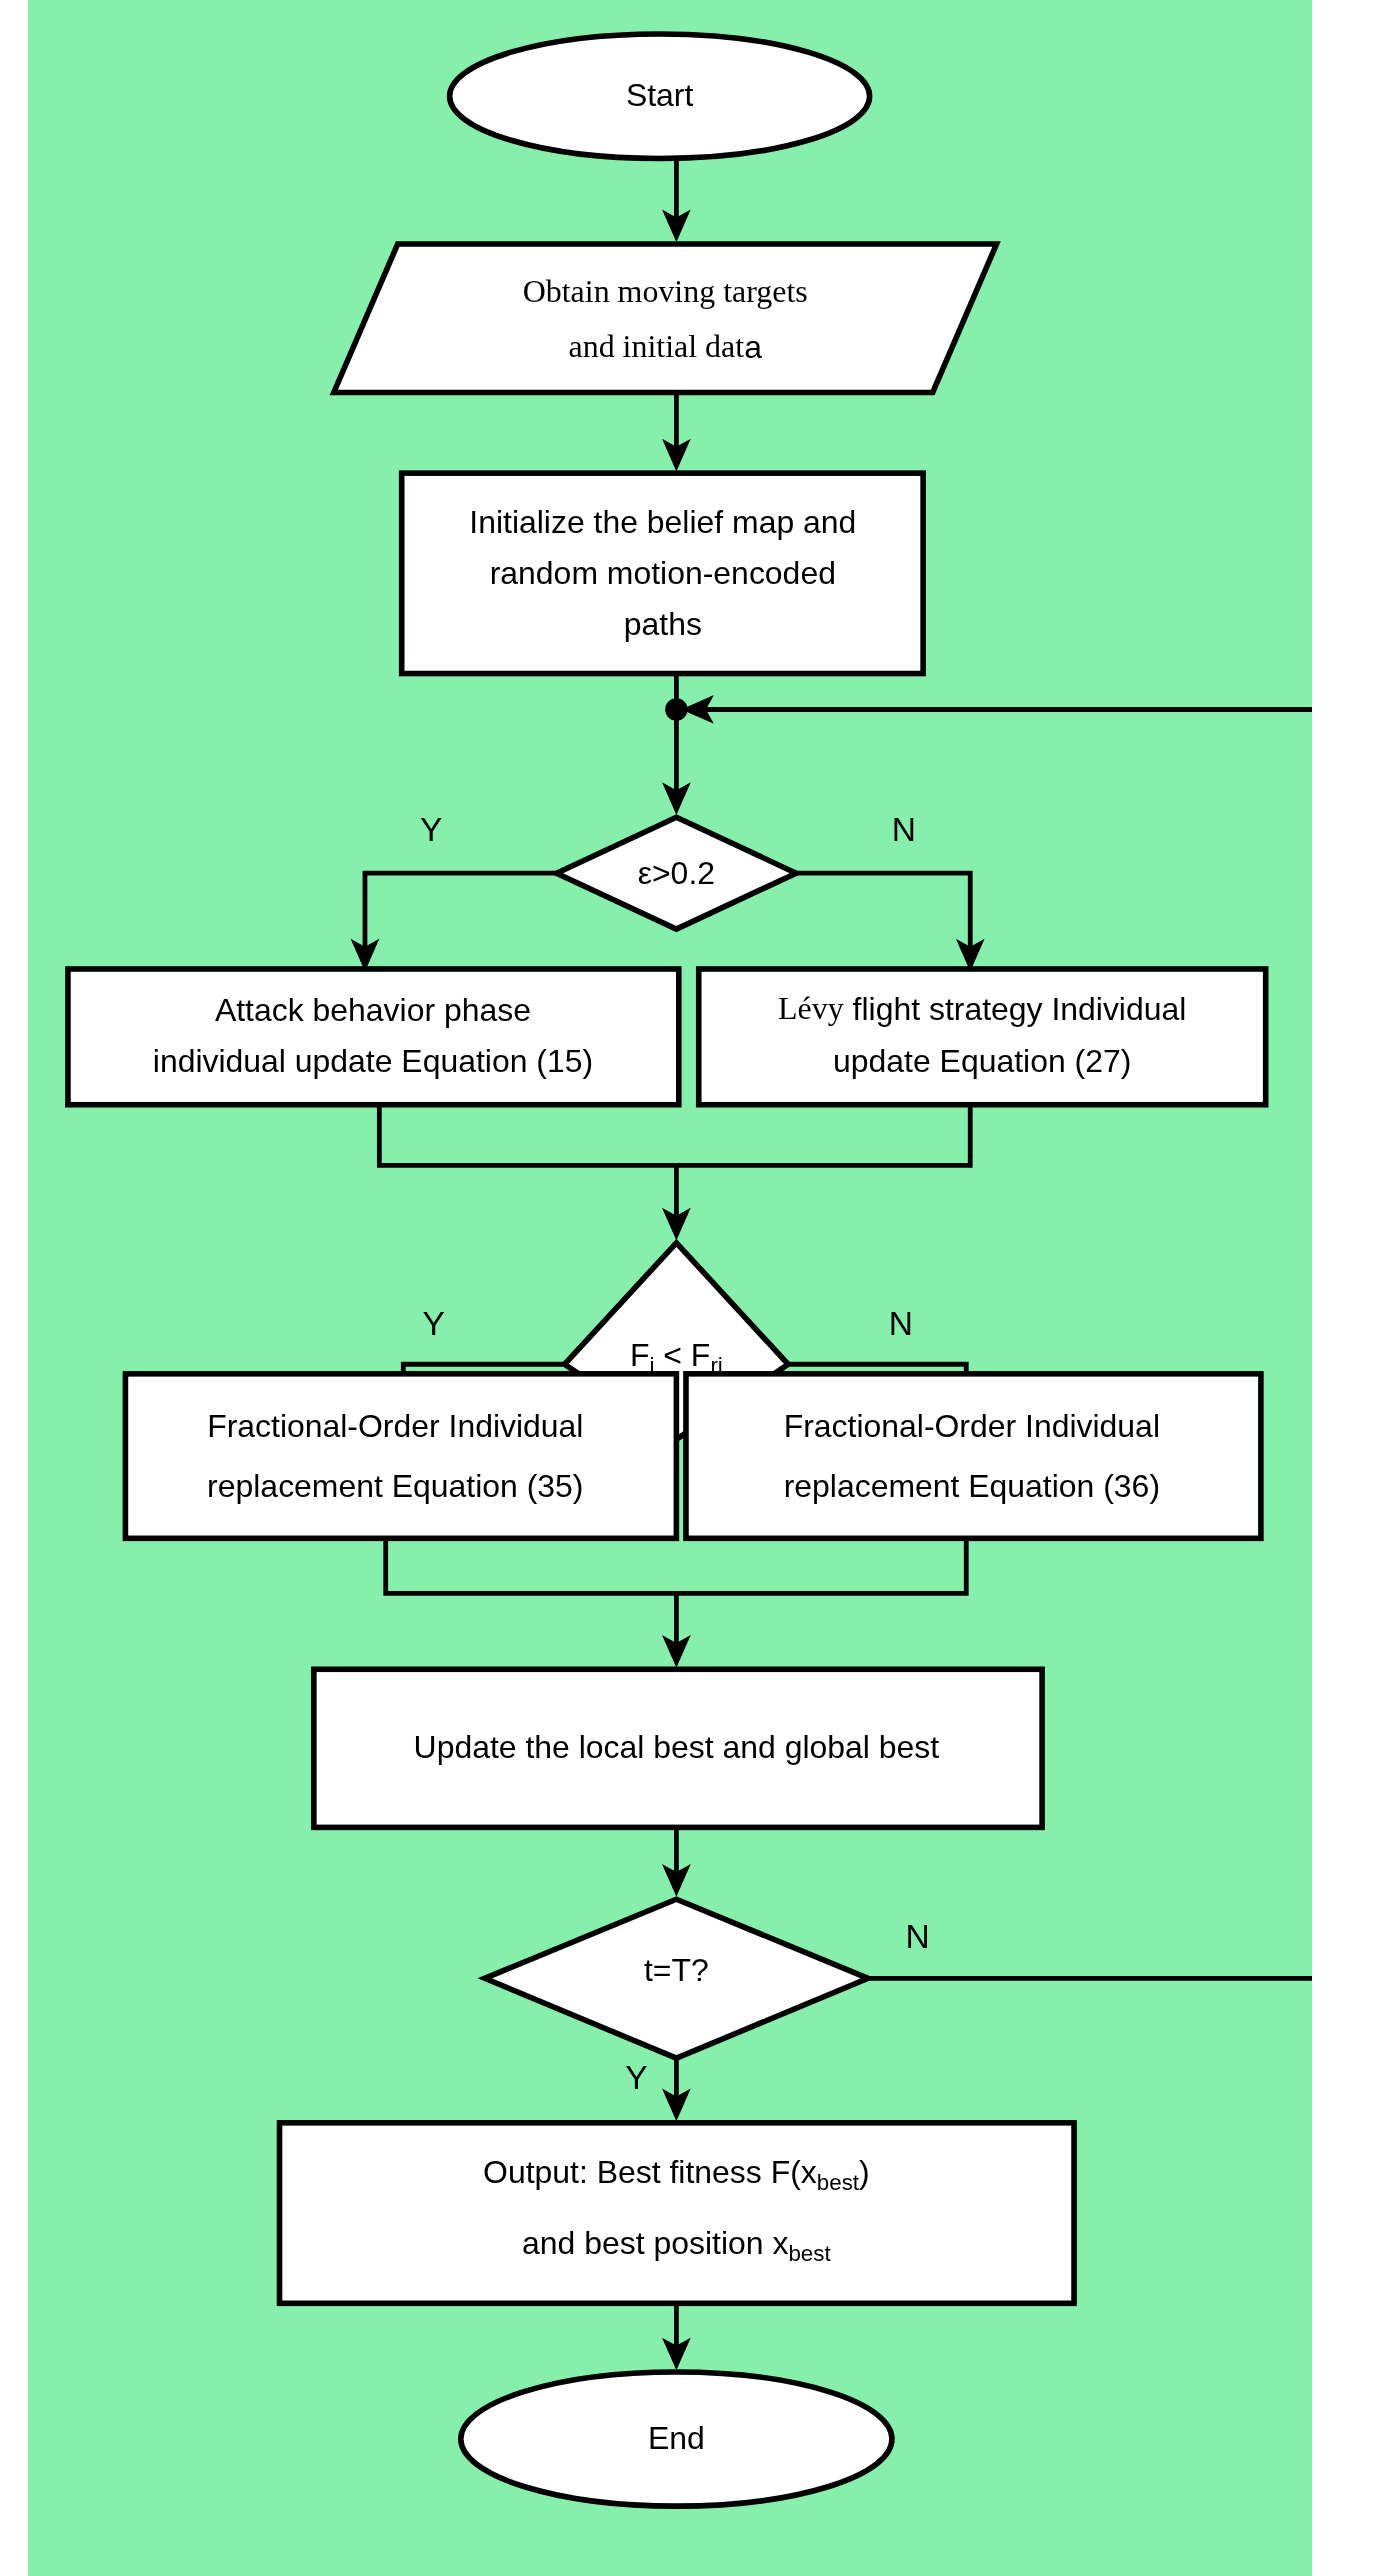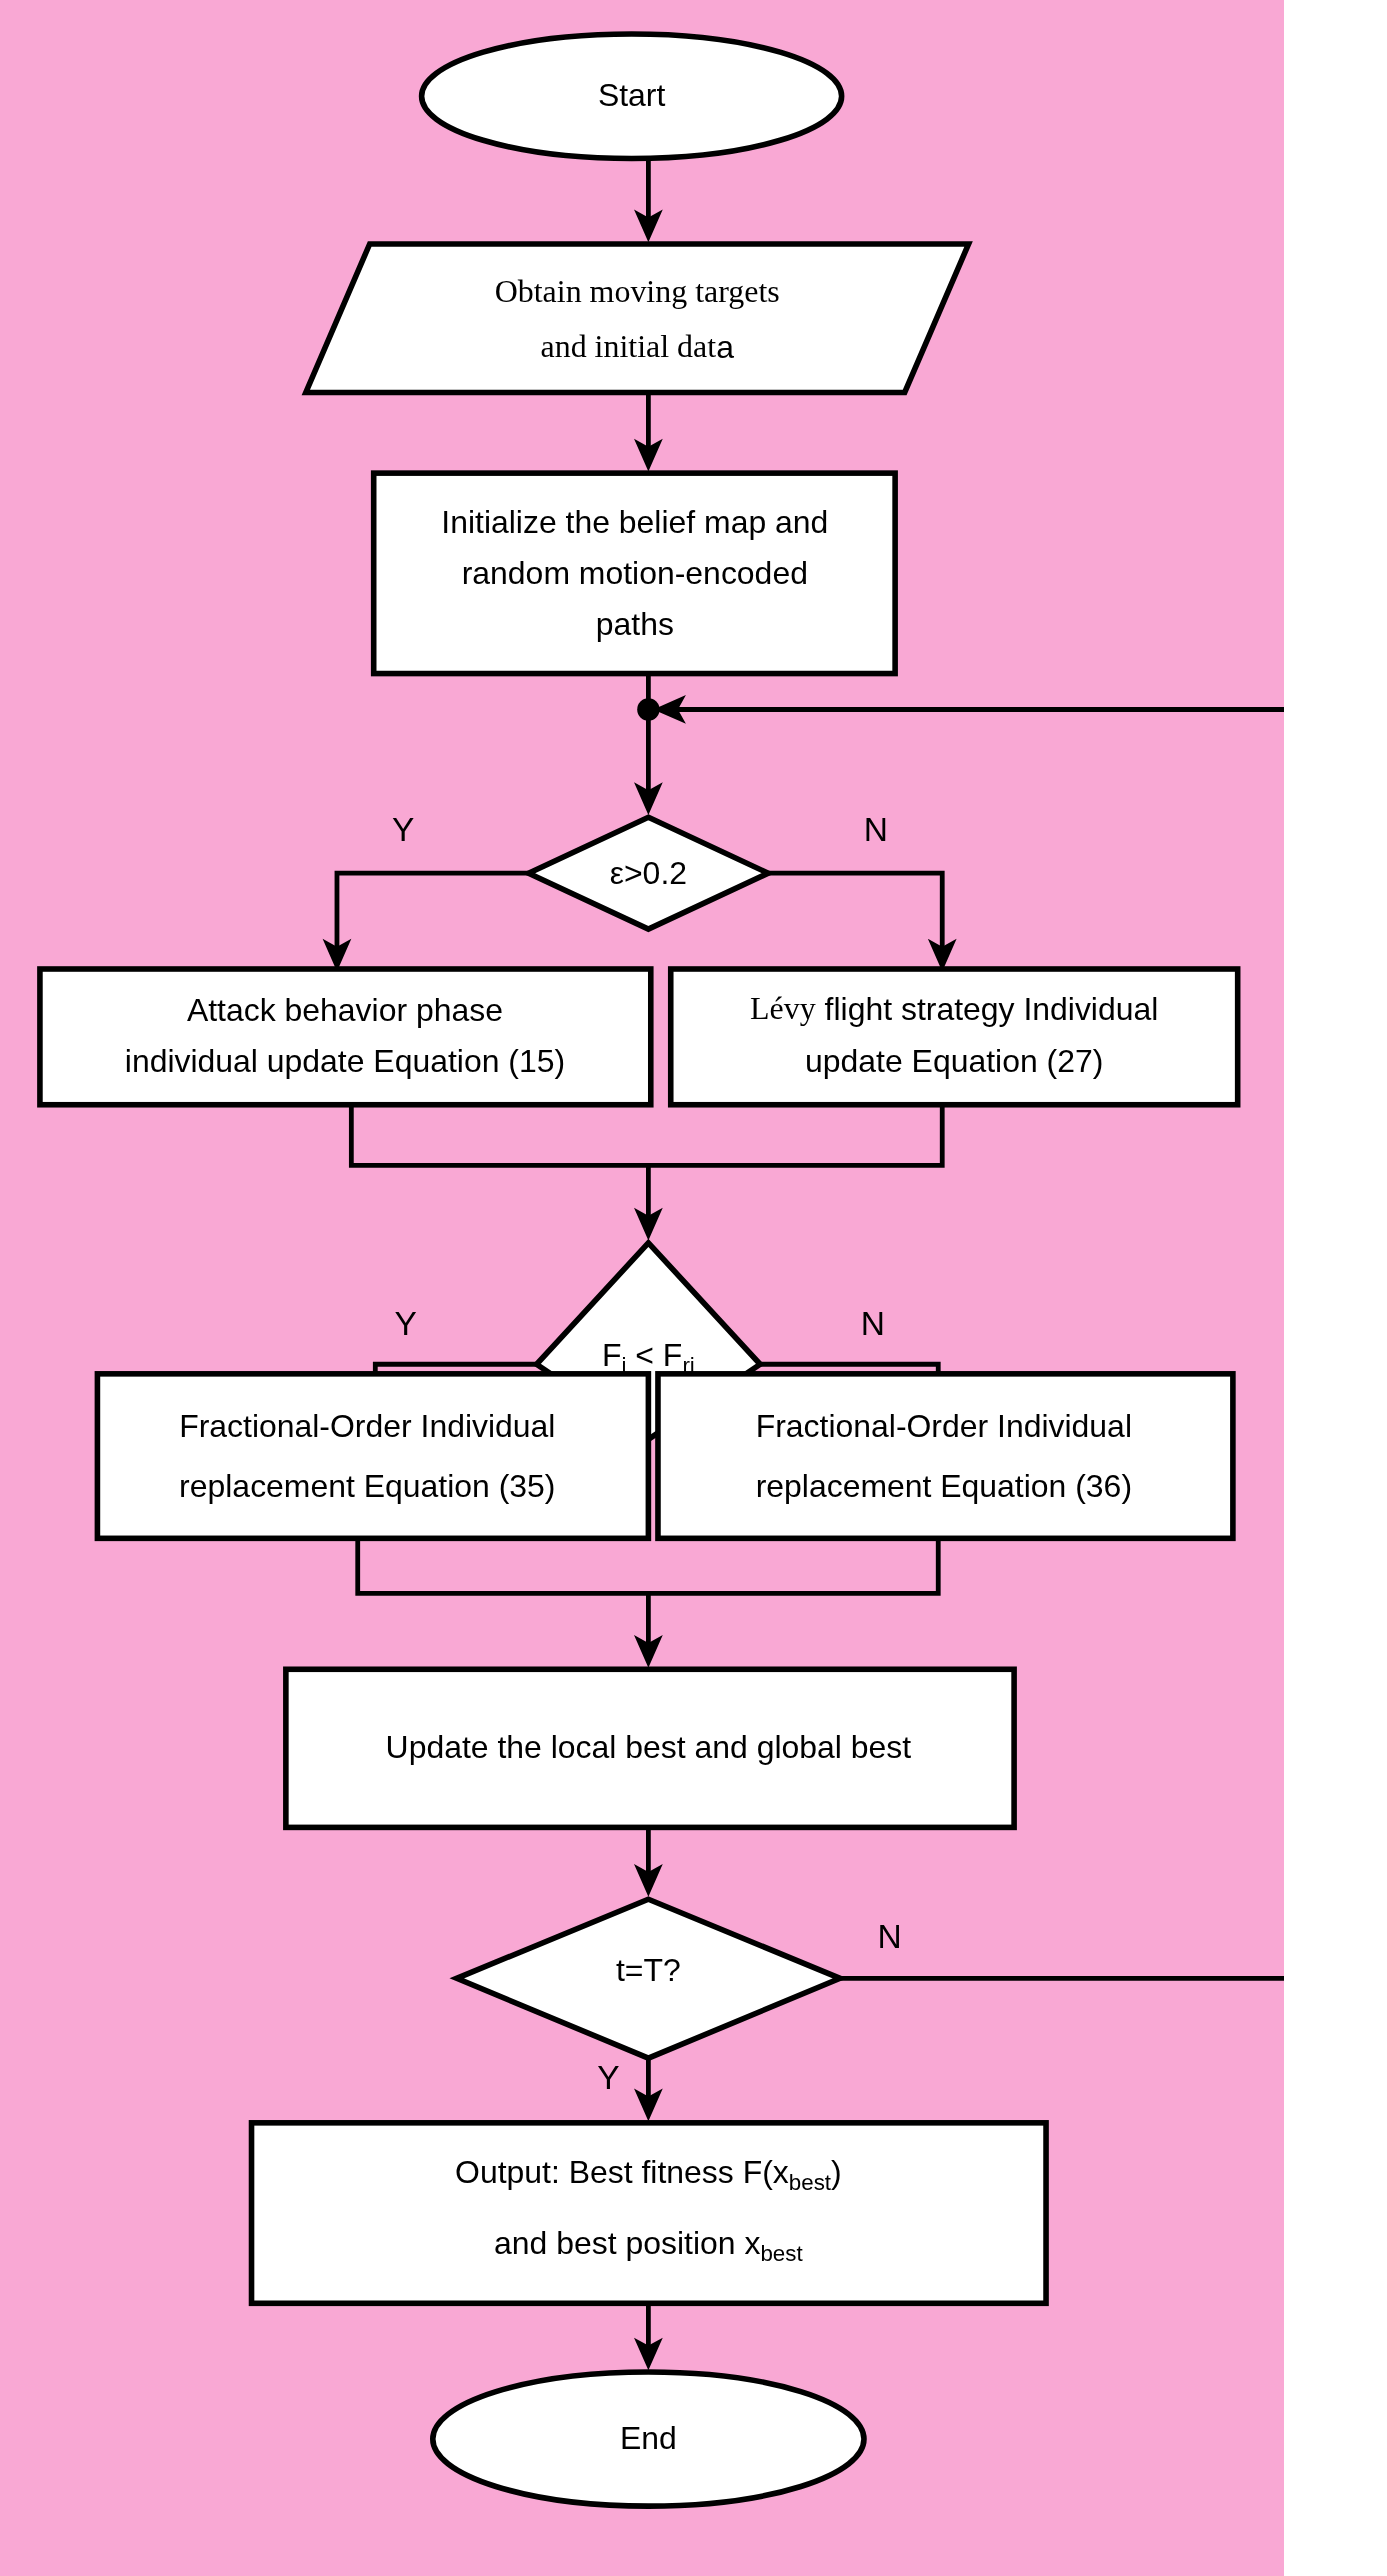--- a/index.html
+++ b/index.html
@@ -7,22 +7,23 @@
     padding: 0;
     background: #ffffff;
   }
   body {
     font-family: "Liberation Sans", sans-serif;
   }
   #flowchart-root {
     position: relative;
     width: 1284px;
     height: 2576px;
-    background: #f9a8d4;
+    background: #86efac;
     overflow: hidden;
+    margin-left: 28px;
   }
   svg#flow-svg {
     display: block;
     width: 1387px;
     height: 2576px;
   }
   .shape-stroke {
     fill: #ffffff;
     stroke: #000000;
     stroke-width: 7;

